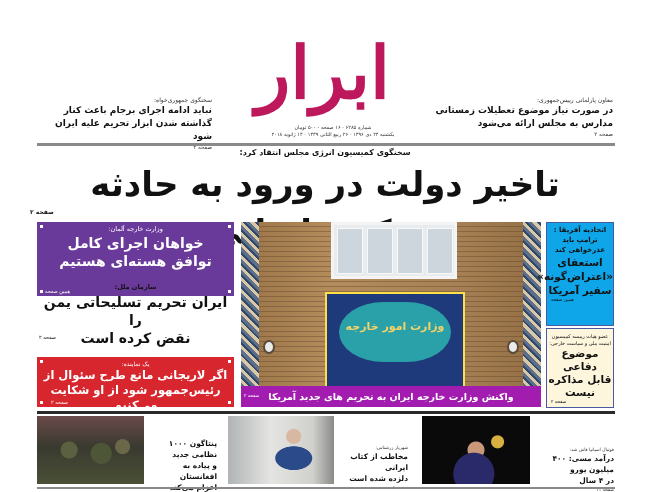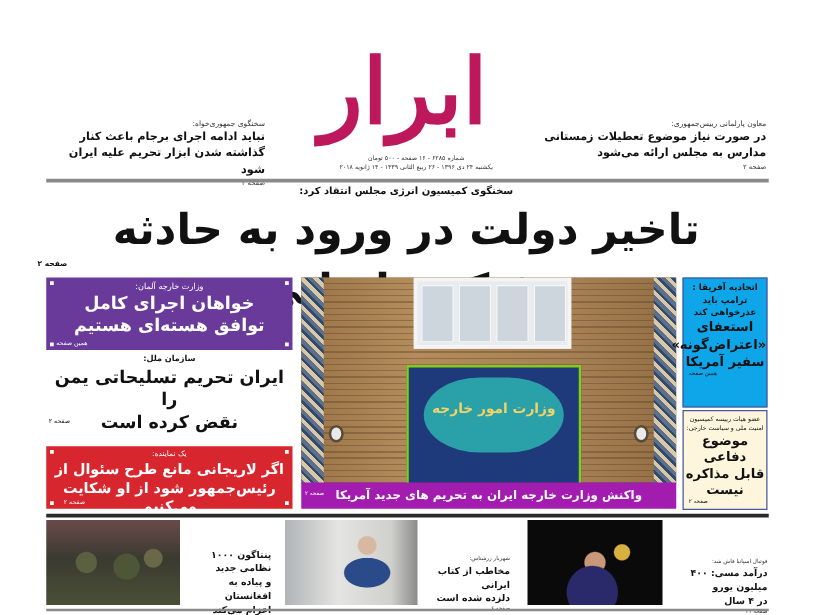--- a/index.html
+++ b/index.html
@@ -24,21 +24,21 @@
 
     
     .kicker-main { position: absolute; left: 0; top: 148px; width: 650px; text-align: center;
                    font-size: 8px; font-weight: bold; color: #111; }
     .headline { position: absolute; left: 25px; top: 160px; width: 600px; text-align: center;
                 font-size: 34px; font-weight: 900; font-family: "DejaVu Sans", sans-serif;
                 letter-spacing: -1px; color: #111; line-height: 48px; }
     .page-ref-head { position: absolute; left: 30px; top: 208px; font-size: 6px; font-weight: bold; }
 
     
-    .purple-box { position: absolute; left: 37px; top: 222px; width: 197px; height: 58px;
+    .purple-box { position: absolute; left: 37px; top: 222px; width: 197px; height: 74px;
                   background: #6a3a9a; color: #fff; text-align: center; }
     .purple-box .kicker { font-size: 6.5px; line-height: 10px; padding-top: 2px; }
     .purple-box .title { font-size: 14px; font-weight: bold; line-height: 18px; }
     .purple-box .page { position: absolute; left: 8px; bottom: 2px; font-size: 5px; }
     .corner-dot { position: absolute; width: 3px; height: 3px; background: #fff; }
 
     .white-story { position: absolute; left: 37px; top: 282px; width: 197px; text-align: center; }
     .white-story .kicker { font-size: 6.5px; font-weight: bold; line-height: 11px; }
     .white-story .title { font-size: 14px; font-weight: bold; line-height: 18px; }
     .white-story .page { position: absolute; left: 2px; top: 52px; font-size: 5px; }
@@ -55,21 +55,21 @@
     .brick { position: absolute; inset: 0;
              background:
                repeating-linear-gradient(0deg, rgba(80,55,30,0.35) 0 1px, transparent 1px 5px),
                linear-gradient(90deg, #9a7448, #b48c5c 30%, #a88256 70%, #946e44); }
     .tile-strip { position: absolute; top: 0; width: 18px; height: 165px;
                   background: repeating-linear-gradient(45deg, #5d6f8a 0 3px, #d8c8a8 3px 6px, #2f4a6a 6px 8px); }
     .window { position: absolute; left: 90px; top: 0; width: 126px; height: 57px; background: #e8ecef;
               border: 3px solid #f4f4f4; }
     .window .pane { position: absolute; top: 3px; width: 26px; height: 46px; background: #cdd6dd; border: 1px solid #f8f8f8; }
     .plaque { position: absolute; left: 84px; top: 70px; width: 140px; height: 100px;
-              background: #1f3a7a; border: 2px solid #84cc16; }
+              background: #1f3a7a; border: 2px solid #fde047; }
     .plaque-inner { position: absolute; left: 12px; top: 8px; width: 112px; height: 60px;
                     background: #2aa0a8; border-radius: 40% / 50%; }
     .plaque-text { position: absolute; left: 0; top: 18px; width: 100%; text-align: center;
                    font-size: 11px; color: #f2d36a; font-weight: bold; }
     .lamp { position: absolute; top: 118px; width: 12px; height: 14px; background: #eaeaea;
             border-radius: 50%; border: 2px solid #5a4a3a; }
     .caption-bar { position: absolute; left: 241px; top: 386px; width: 300px; height: 21px;
                    background: #a21caf; color: #fff; text-align: center; }
     .caption-bar .text { font-size: 9.5px; font-weight: bold; line-height: 21px; }
     .caption-bar .page { position: absolute; left: 3px; top: 7px; font-size: 4.5px; }

